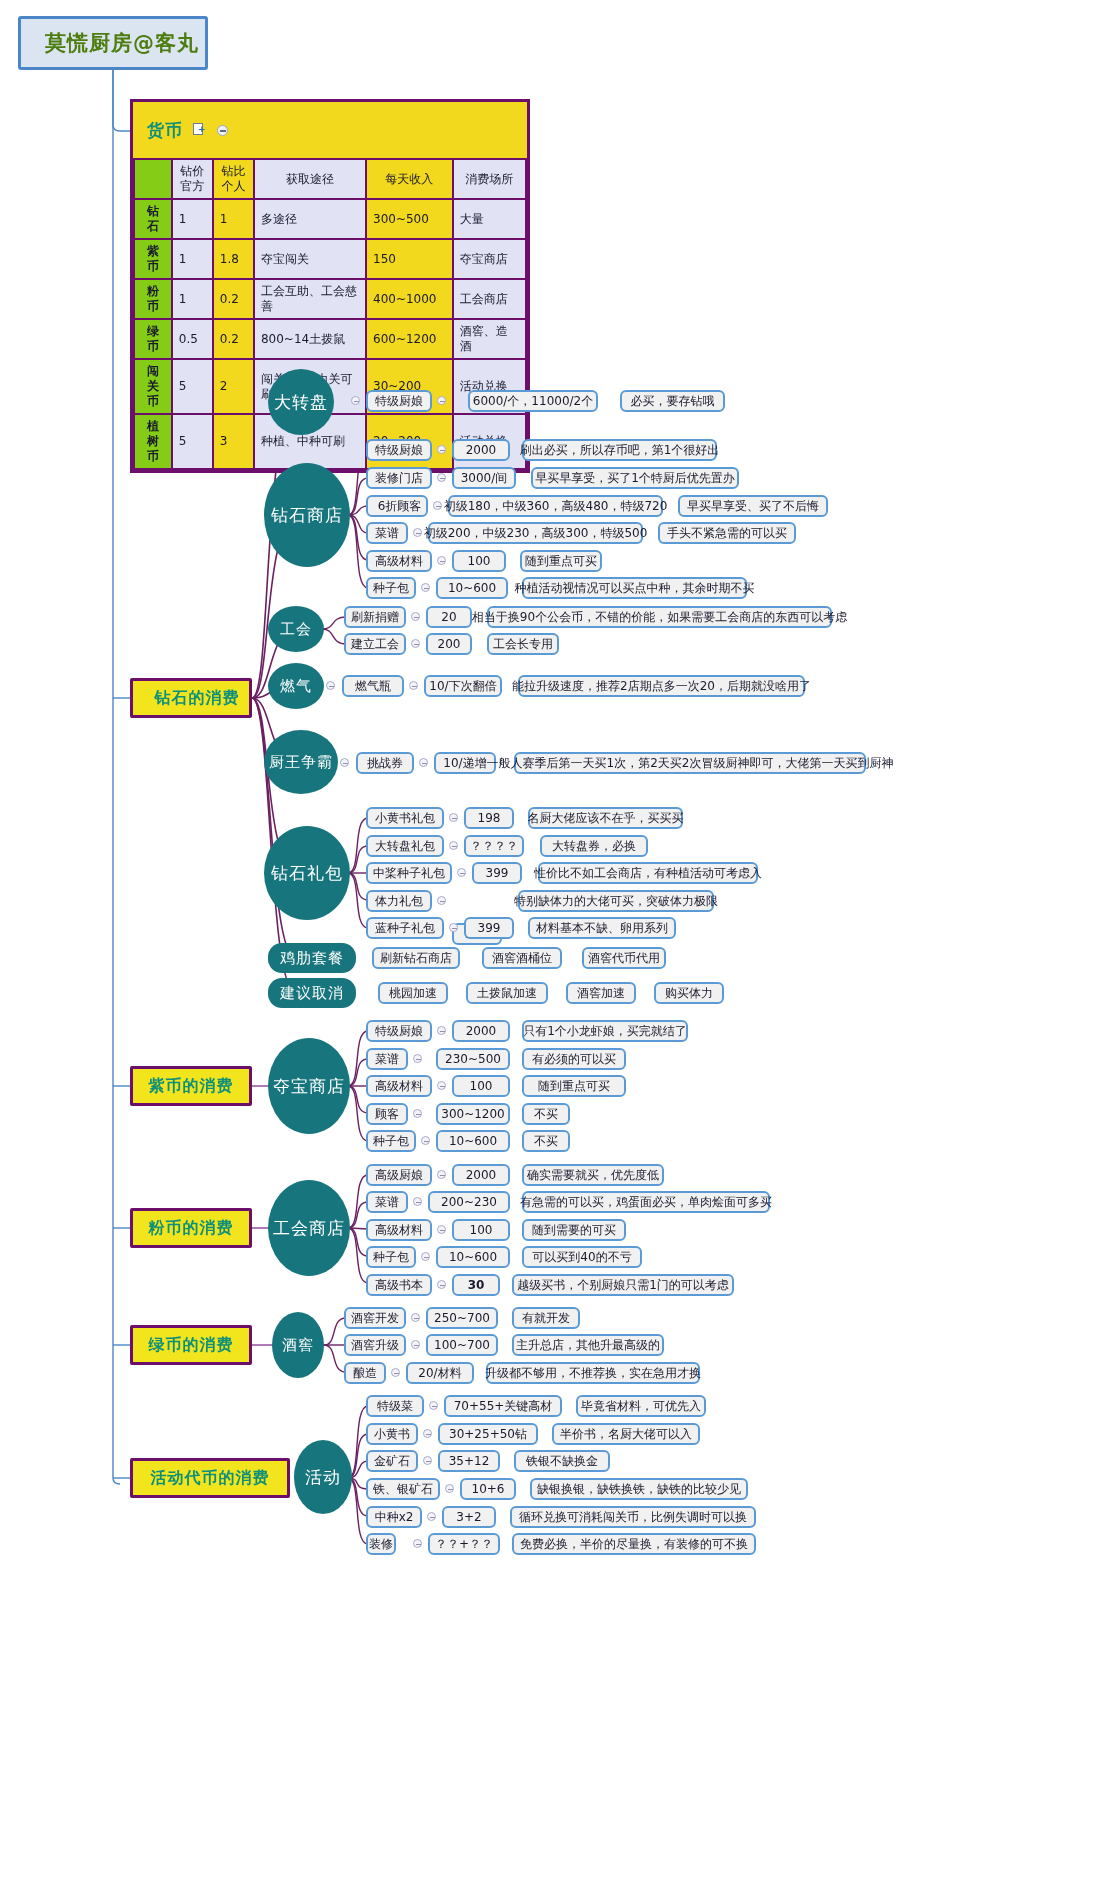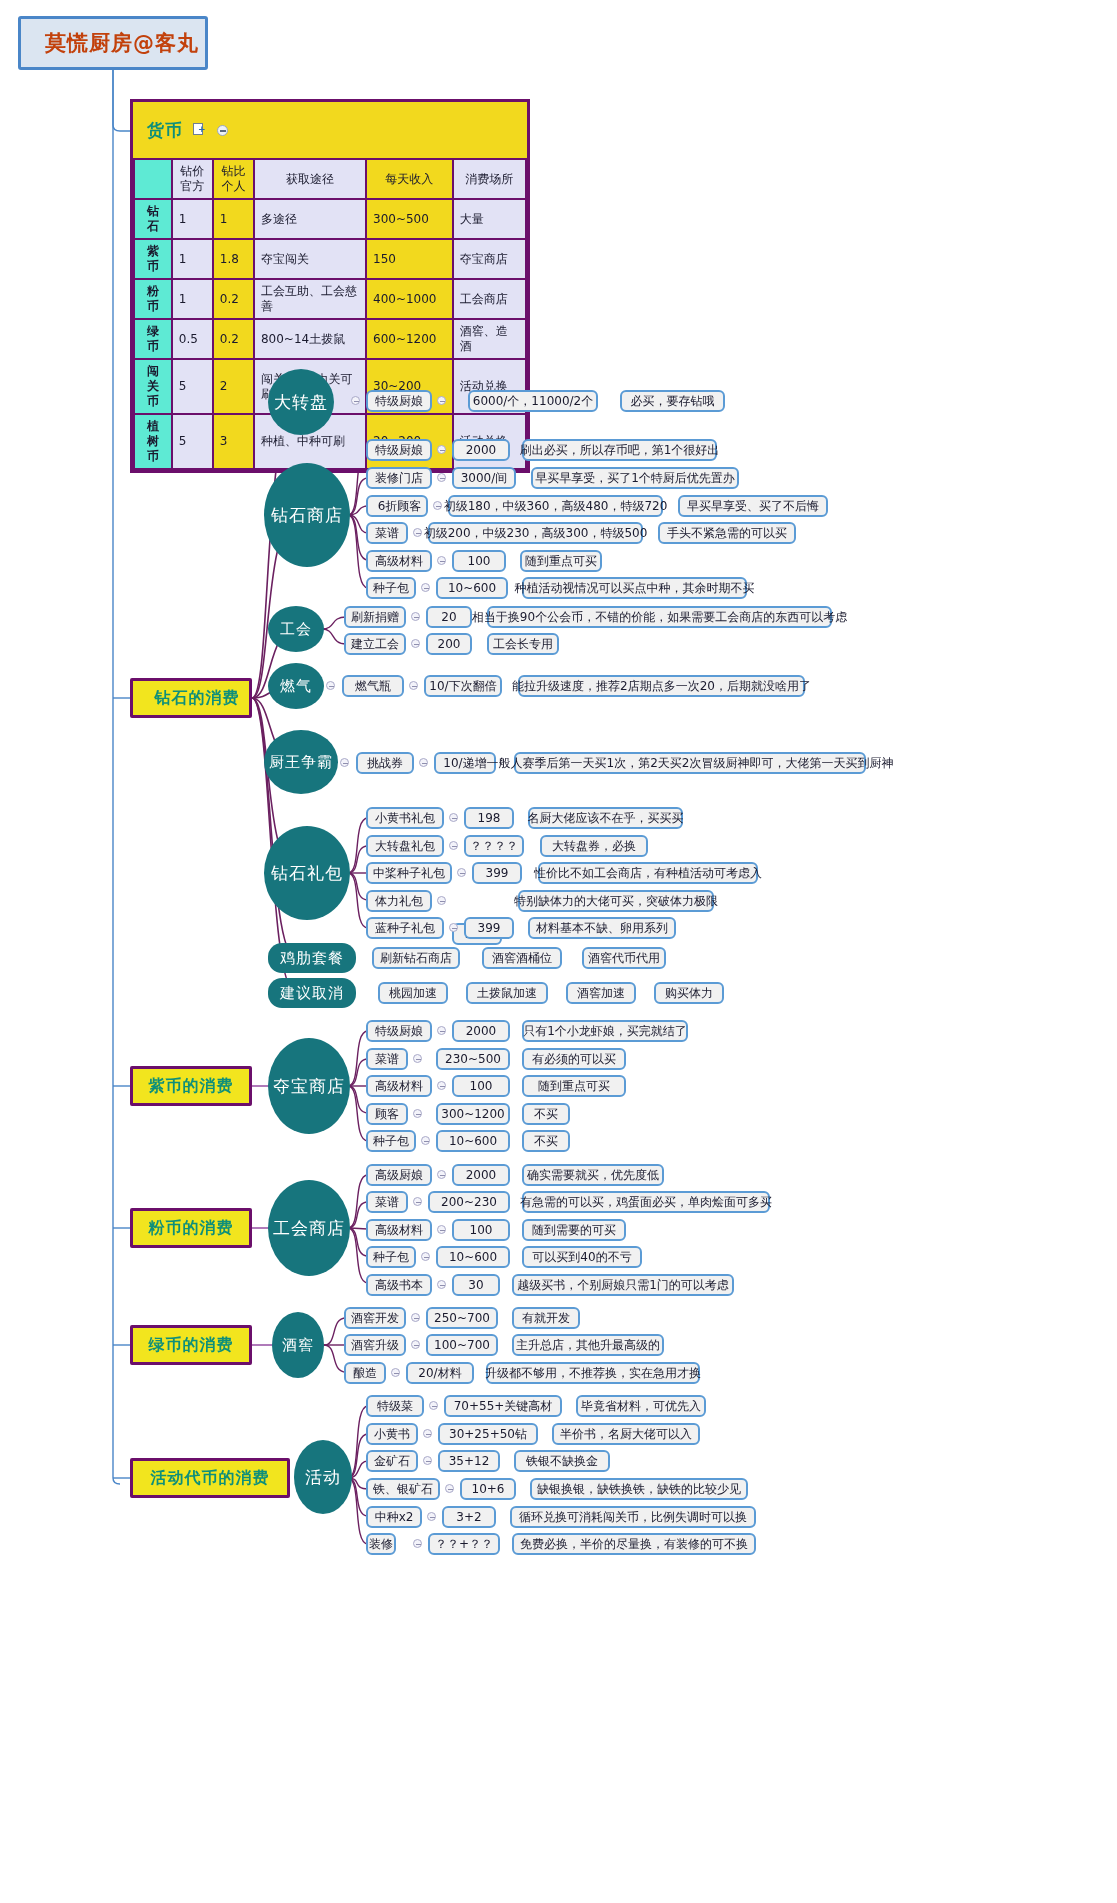--- a/index.html
+++ b/index.html
@@ -14,21 +14,21 @@
     color:#1a1a2e;
   }
   #canvas { position:relative; width:1117px; height:1903px; }
   svg.wires { position:absolute; left:0; top:0; width:1117px; height:1903px; pointer-events:none; }
 
   
   .root-node{
     position:absolute; left:18px; top:16px; width:190px; height:54px;
     background:#dbe5f1; border:3px solid #4a86c8; border-radius:3px;
     display:flex; align-items:center; padding-left:24px;
-    font-size:21px; font-weight:bold; color:#c2410c; letter-spacing:1px;
+    font-size:21px; font-weight:bold; color:#4d7c0f; letter-spacing:1px;
   }
 
   
   .table-card{
     position:absolute; left:130px; top:99px; width:400px;
     border:3px solid #6b0f6b; background:#f2d91e;
   }
   .table-head{
     height:56px; display:flex; align-items:center; padding-left:14px; gap:10px;
     background:#f2d91e;
@@ -37,21 +37,21 @@
   .ic-copy{ width:14px;height:14px; position:relative; display:inline-block;}
   .ic-copy:before{content:"";position:absolute;left:0;top:0;width:8px;height:10px;border:1.5px solid #6f7f93;background:#fff;}
   .ic-copy:after{content:"+";position:absolute;left:5px;top:2px;font-size:9px;color:#2b6cb0;font-weight:bold;line-height:9px;}
   .ic-minus{ width:11px;height:11px;border:1px solid #9aa7bb;border-radius:50%;background:#eef2f7;position:relative;display:inline-block;}
   .ic-minus:after{content:"";position:absolute;left:2px;top:4.5px;width:6px;height:1.5px;background:#5c6a80;}
 
   table.cur{ border-collapse:separate; border-spacing:2px; width:100%; background:#6b0f6b; }
   table.cur td{ padding:4px 6px; font-size:12px; color:#1a1a2e; vertical-align:middle; line-height:1.25;}
   td.y{ background:#f2d91e; }
   td.l{ background:#e2e2f5; }
-  td.rowlab{ background:#5eead4; color:#0e8f7a; font-size:11px; font-weight:bold; text-align:center; width:40px;}
+  td.rowlab{ background:#84cc16; color:#0e8f7a; font-size:11px; font-weight:bold; text-align:center; width:40px;}
   td.hd{ text-align:center; font-size:12px; }
   .c-num{ width:42px; text-align:left; }
   .c-path{ width:128px; }
   .c-inc{ width:88px; }
   .c-spend{ width:84px; }
 
   
   .cat{
     position:absolute; background:#f2e51e; border:3px solid #6b0f6b;
     color:#0e8f7a; font-weight:bold; font-size:16px;
@@ -413,21 +413,21 @@
   <div class="bx" style="left:452px;top:1219px;width:58px;">100</div>
   <div class="bx" style="left:522px;top:1219px;width:104px;">随到需要的可买</div>
 
   <div class="bx" style="left:366px;top:1246px;width:50px;">种子包</div>
   <div class="dot" style="left:421px;top:1252px;"></div>
   <div class="bx" style="left:436px;top:1246px;width:74px;">10~600</div>
   <div class="bx" style="left:522px;top:1246px;width:120px;">可以买到40的不亏</div>
 
   <div class="bx" style="left:366px;top:1274px;width:66px;">高级书本</div>
   <div class="dot" style="left:437px;top:1280px;"></div>
-  <div class="bx" style="left:452px;top:1274px;width:48px;">30</div>
+  <div class="bx" style="left:452px;top:1274px;width:48px;font-weight:bold;">30</div>
   <div class="bx" style="left:512px;top:1274px;width:222px;">越级买书，个别厨娘只需1门的可以考虑</div>
 
   <div class="bx" style="left:344px;top:1307px;width:62px;">酒窖开发</div>
   <div class="dot" style="left:411px;top:1313px;"></div>
   <div class="bx" style="left:426px;top:1307px;width:72px;">250~700</div>
   <div class="bx" style="left:512px;top:1307px;width:68px;">有就开发</div>
 
   <div class="bx" style="left:344px;top:1334px;width:62px;">酒窖升级</div>
   <div class="dot" style="left:411px;top:1340px;"></div>
   <div class="bx" style="left:426px;top:1334px;width:72px;">100~700</div>

